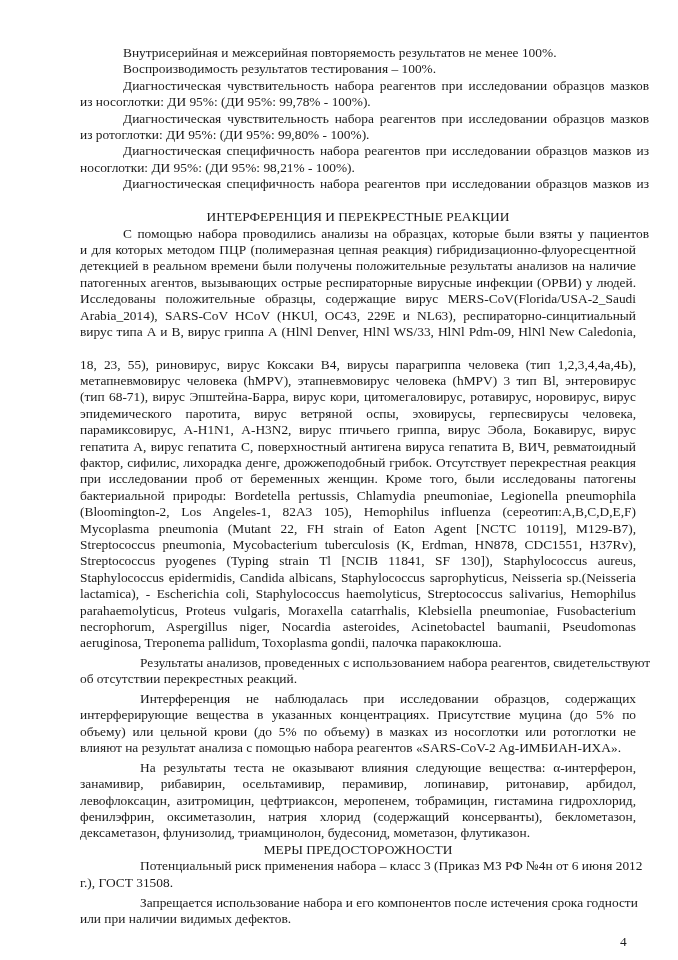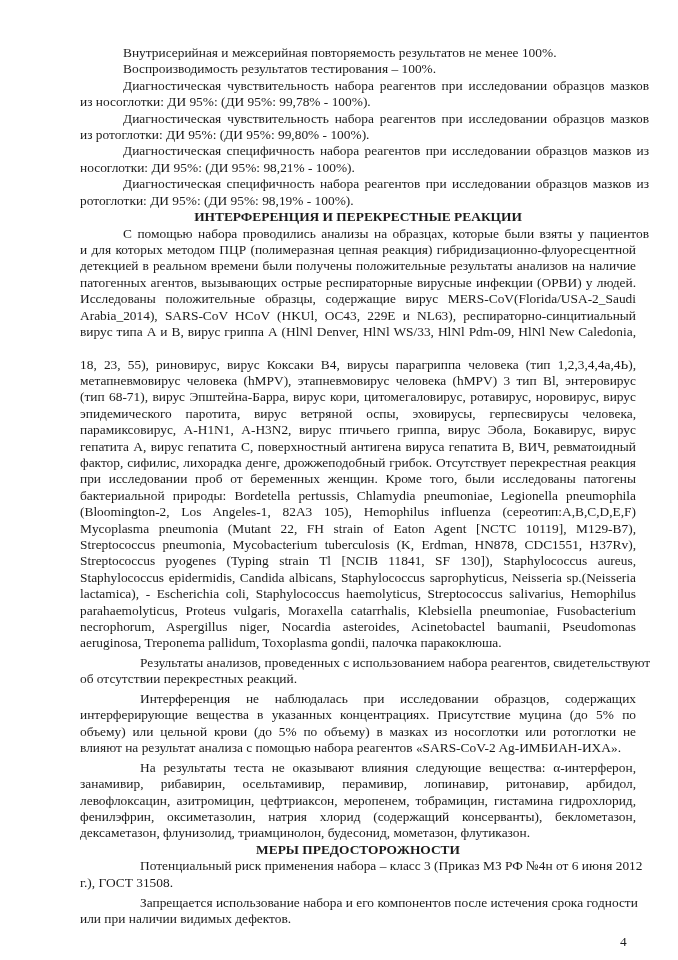--- a/index.html
+++ b/index.html
@@ -9,37 +9,36 @@
   }
   .page { position: absolute; left: 0; top: 0; width: 678px; height: 960px; }
   .line {
     position: absolute; left: 80px; width: 556px; height: 16px;
     font-size: 13.4px; line-height: 16px; white-space: nowrap;
     text-align: justify; text-align-last: justify;
   }
   .line.last { text-align-last: left; }
   .line.ind1 { left: 123px; width: 526px; }
   .line.ind2 { left: 140px; width: 496px; }
-  .line.heading { left: 80px; width: 556px; text-align: left; text-align-last: center; font-weight: bold; }
+  .line.heading { left: 80px; width: 556px; text-align: left; text-align-last: center; font-weight: normal; }
   .pagenum { position: absolute; left: 620px; top: 902px; font-size: 13.4px; line-height: 16px; }
 </style>
 </head>
 <body>
 
 <div class="page">
   <div class="line ind1 last" style="top:45px">Внутрисерийная и межсерийная повторяемость результатов не менее 100%.</div>
   <div class="line ind1 last" style="top:61px">Воспроизводимость результатов тестирования – 100%.</div>
   <div class="line ind1" style="top:78px">Диагностическая чувствительность набора реагентов при исследовании образцов мазков</div>
   <div class="line last" style="top:94px">из носоглотки: ДИ 95%: (ДИ 95%: 99,78% - 100%).</div>
   <div class="line ind1" style="top:111px">Диагностическая чувствительность набора реагентов при исследовании образцов мазков</div>
   <div class="line last" style="top:127px">из ротоглотки: ДИ 95%: (ДИ 95%: 99,80% - 100%).</div>
   <div class="line ind1" style="top:143px">Диагностическая специфичность набора реагентов при исследовании образцов мазков из</div>
   <div class="line last" style="top:160px">носоглотки:  ДИ 95%: (ДИ 95%: 98,21% - 100%).</div>
   <div class="line ind1" style="top:176px">Диагностическая специфичность набора реагентов при исследовании образцов мазков из</div>
-  <div class="line last" style="top:193px">ротоглотки:  ДИ 95%: (ДИ 95%: 98,19% - 100%).</div>
   <div class="line heading" style="top:209px">ИНТЕРФЕРЕНЦИЯ И ПЕРЕКРЕСТНЫЕ РЕАКЦИИ</div>
   <div class="line ind1" style="top:226px">С помощью набора проводились анализы на образцах, которые были взяты у пациентов</div>
   <div class="line" style="top:242px">и для которых методом ПЦР (полимеразная цепная реакция) гибридизационно-флуоресцентной</div>
   <div class="line" style="top:258px">детекцией в реальном времени были получены положительные результаты анализов на наличие</div>
   <div class="line" style="top:275px">патогенных агентов, вызывающих острые респираторные вирусные инфекции (ОРВИ) у людей.</div>
   <div class="line" style="top:291px">Исследованы положительные образцы, содержащие вирус MERS-CoV(Florida/USA-2_Saudi</div>
   <div class="line" style="top:308px">Arabia_2014), SARS-CoV HCoV (HKUl, OC43, 229E и NL63), респираторно-синцитиальный</div>
   <div class="line" style="top:324px">вирус типа А и В, вирус гриппа А (HlNl Denver, HlNl WS/33, HlNl Pdm-09, HlNl New Caledonia,</div>
   <div class="line" style="top:357px">18, 23, 55), риновирус, вирус Коксаки В4, вирусы парагриппа человека (тип 1,2,3,4,4а,4Ь),</div>
   <div class="line" style="top:373px">метапневмовирус человека (hMPV), этапневмовирус человека (hMPV) 3 тип Bl, энтеровирус</div>

